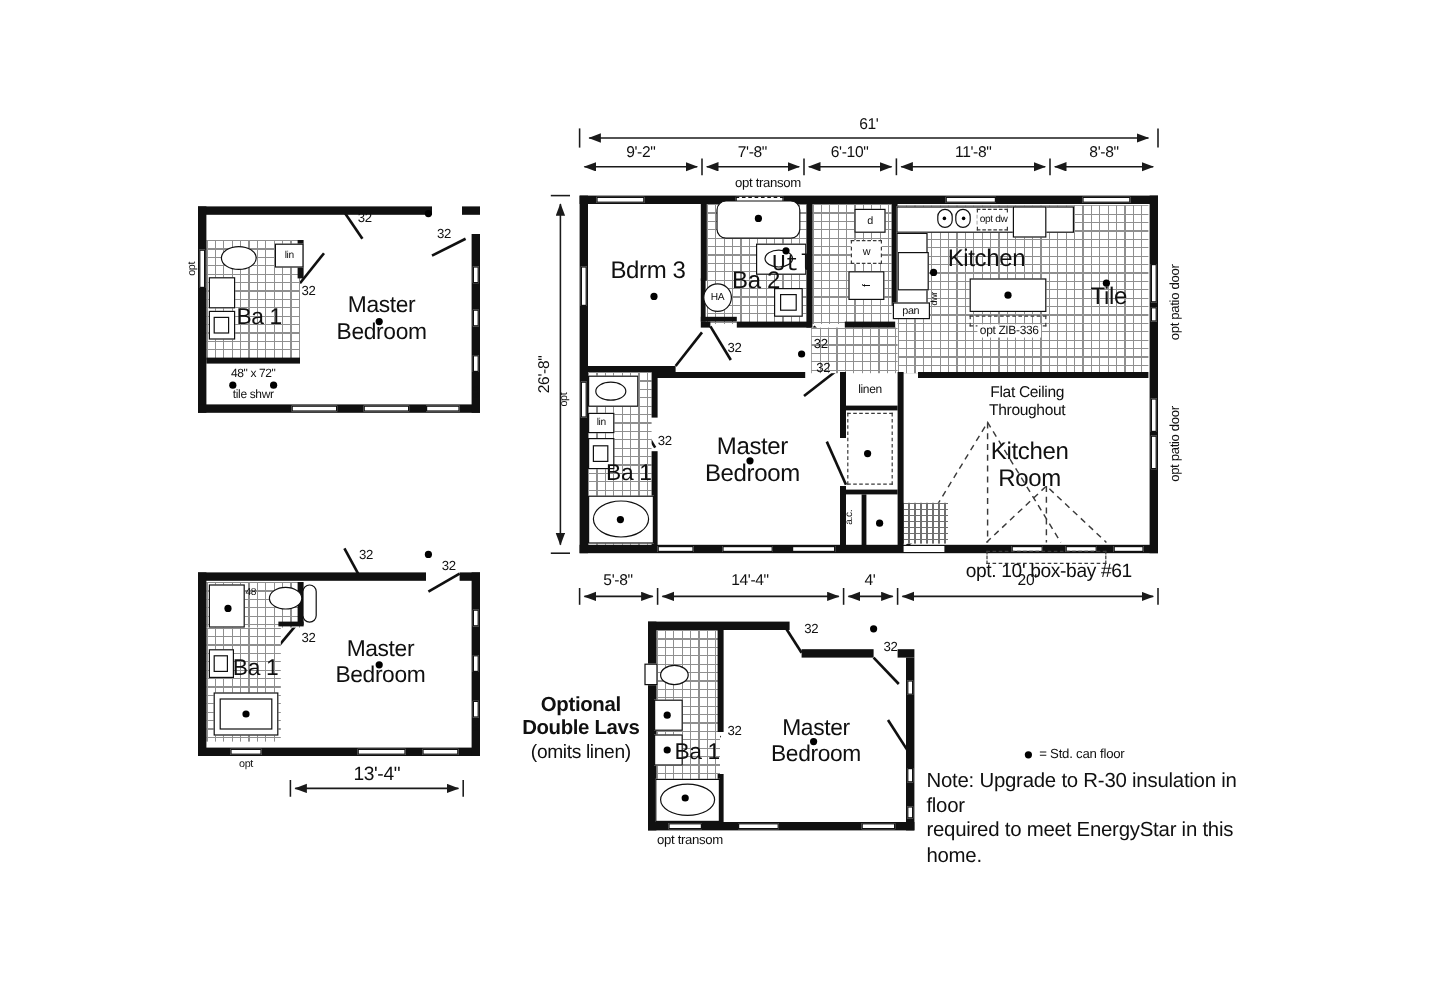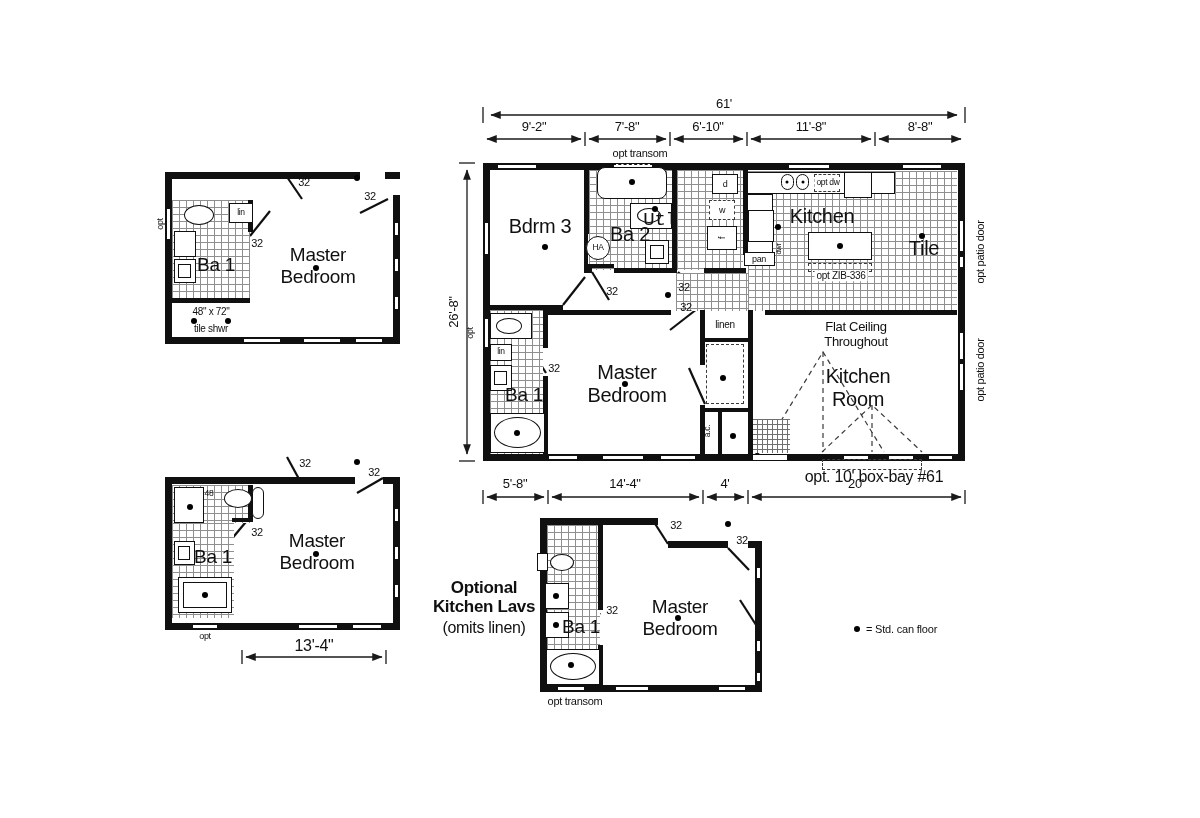--- a/index.html
+++ b/index.html
@@ -315,21 +315,21 @@
   <div class="lbl t11" style="left:374px;top:472px;">32</div>
   <div class="lbl t11" style="left:257px;top:532px;">32</div>
   <div class="lbl t7 vert" style="left:397px;top:604px;">a.c.</div>
   <div class="lbl t12 bgw" style="left:314px;top:646px;">13'-4"</div>
   <div class="dot" style="left:357px;top:462px;"></div>
   <div class="dot" style="left:190px;top:507px;"></div>
   <div class="dot" style="left:316px;top:554px;"></div>
   <div class="dot" style="left:205px;top:595px;"></div>
 
   <div class="lbl t17" style="left:484px;top:597px;">Optional
-Kitchen Lavs</div>
+Double Lavs</div>
   <div class="lbl t12" style="left:484px;top:628px;">(omits linen)</div>
   <div class="tile" style="left:547px;top:525px;width:53px;height:160px;"></div>
   <div class="wall" style="left:540px;top:518px;width:118px;height:7px;"></div>
   <div class="wall" style="left:668px;top:541px;width:60px;height:7px;"></div>
   <div class="wall" style="left:748px;top:541px;width:14px;height:7px;"></div>
   <div class="wall" style="left:540px;top:518px;width:7px;height:174px;"></div>
   <div class="wall" style="left:755px;top:548px;width:7px;height:144px;"></div>
   <div class="wall" style="left:540px;top:685px;width:222px;height:7px;"></div>
   <div class="win" style="left:557px;top:686px;width:28px;height:5px;"></div>
   <div class="win" style="left:615px;top:686px;width:34px;height:5px;"></div>
@@ -353,14 +353,16 @@
 Bedroom</div>
   <div class="lbl t11" style="left:676px;top:525px;">32</div>
   <div class="lbl t11" style="left:742px;top:540px;">32</div>
   <div class="lbl t11" style="left:612px;top:610px;">32</div>
   <div class="dot" style="left:728px;top:524px;"></div>
   <div class="dot" style="left:678px;top:618px;"></div>
   <div class="dot" style="left:571px;top:665px;"></div>
 
   <div class="dot" style="left:857px;top:629px;"></div>
   <div class="lbl-left t11" style="left:866px;top:623px;">= Std. can floor</div>
+  <div class="lbl-left" style="left:772px;top:641px;font-size:17px;width:290px;">Note: Upgrade to R-30 insulation in floor
+required to meet EnergyStar in this home.</div>
 
 </div>
 
 </body></html>

